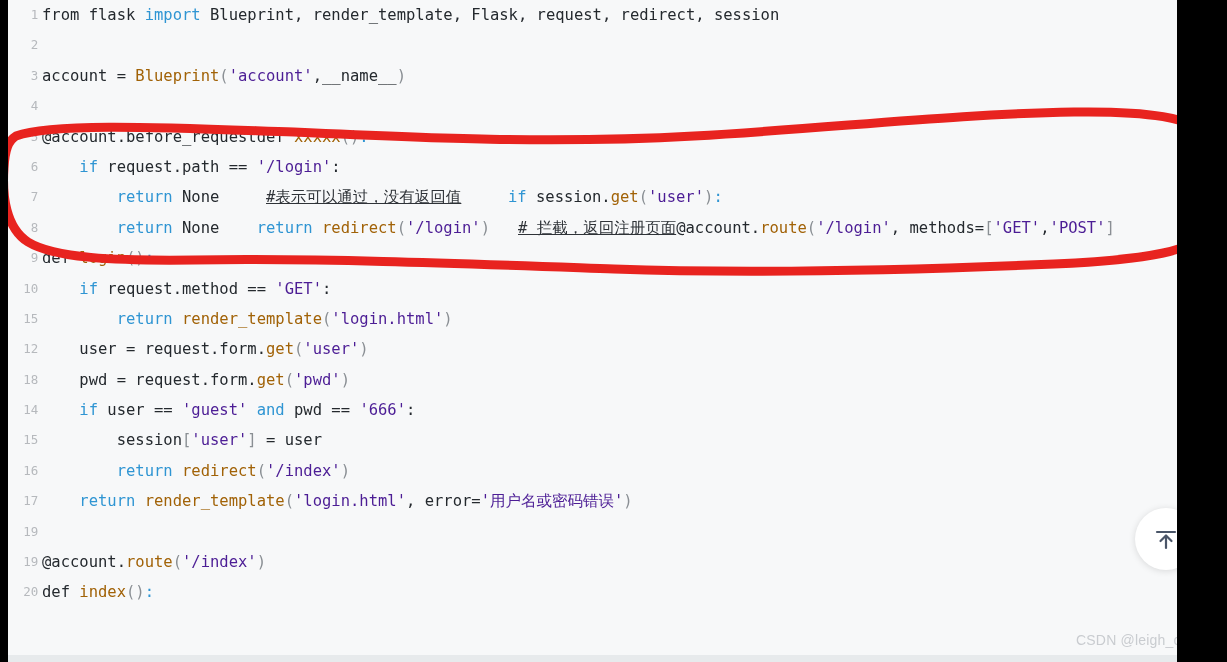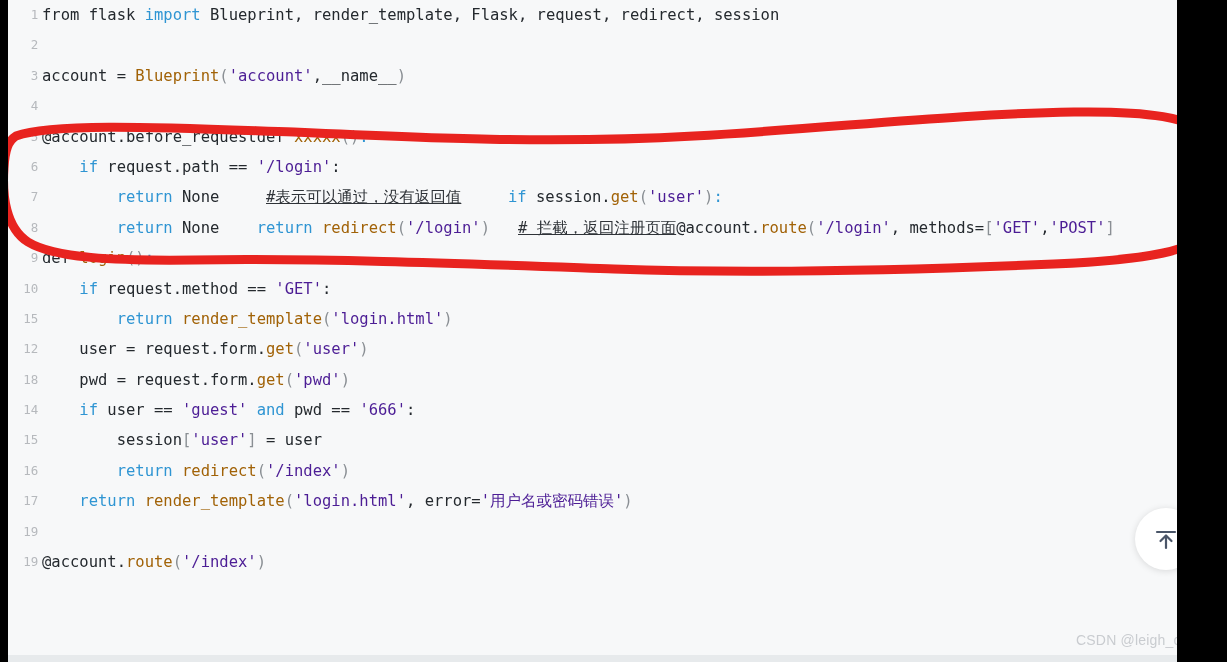--- a/index.html
+++ b/index.html
@@ -158,20 +158,21 @@
         <div class="code-line"><span class="ln">10</span><span class="code-text"><span class="t-plain">    </span><span class="t-kw">if</span><span class="t-plain"> request.method </span><span class="t-op">==</span><span class="t-plain"> </span><span class="t-str">'GET'</span><span class="t-plain">:</span></span></div>
         <div class="code-line"><span class="ln">15</span><span class="code-text"><span class="t-plain">        </span><span class="t-kw">return</span><span class="t-plain"> </span><span class="t-fn">render_template</span><span class="t-punc">(</span><span class="t-str">'login.html'</span><span class="t-punc">)</span></span></div>
         <div class="code-line"><span class="ln">12</span><span class="code-text"><span class="t-plain">    user </span><span class="t-op">=</span><span class="t-plain"> request.form.</span><span class="t-fn">get</span><span class="t-punc">(</span><span class="t-str">'user'</span><span class="t-punc">)</span></span></div>
         <div class="code-line"><span class="ln">18</span><span class="code-text"><span class="t-plain">    pwd </span><span class="t-op">=</span><span class="t-plain"> request.form.</span><span class="t-fn">get</span><span class="t-punc">(</span><span class="t-str">'pwd'</span><span class="t-punc">)</span></span></div>
         <div class="code-line"><span class="ln">14</span><span class="code-text"><span class="t-plain">    </span><span class="t-kw">if</span><span class="t-plain"> user </span><span class="t-op">==</span><span class="t-plain"> </span><span class="t-str">'guest'</span><span class="t-plain"> </span><span class="t-kw">and</span><span class="t-plain"> pwd </span><span class="t-op">==</span><span class="t-plain"> </span><span class="t-str">'666'</span><span class="t-plain">:</span></span></div>
         <div class="code-line"><span class="ln">15</span><span class="code-text"><span class="t-plain">        session</span><span class="t-punc">[</span><span class="t-str">'user'</span><span class="t-punc">]</span><span class="t-plain"> </span><span class="t-op">=</span><span class="t-plain"> user</span></span></div>
         <div class="code-line"><span class="ln">16</span><span class="code-text"><span class="t-plain">        </span><span class="t-kw">return</span><span class="t-plain"> </span><span class="t-fn">redirect</span><span class="t-punc">(</span><span class="t-str">'/index'</span><span class="t-punc">)</span></span></div>
         <div class="code-line"><span class="ln">17</span><span class="code-text"><span class="t-plain">    </span><span class="t-kw">return</span><span class="t-plain"> </span><span class="t-fn">render_template</span><span class="t-punc">(</span><span class="t-str">'login.html'</span><span class="t-plain">, error</span><span class="t-op">=</span><span class="t-str">'用户名或密码错误'</span><span class="t-punc">)</span></span></div>
         <div class="code-line"><span class="ln">19</span><span class="code-text"></span></div>
         <div class="code-line"><span class="ln">19</span><span class="code-text"><span class="t-plain">@account.</span><span class="t-fn">route</span><span class="t-punc">(</span><span class="t-str">'/index'</span><span class="t-punc">)</span></span></div>
+        <div class="code-line"><span class="ln">20</span><span class="code-text"><span class="t-plain">def </span><span class="t-fn">index</span><span class="t-punc">()</span><span class="t-kw">:</span></span></div>
       </div>
   </div>
 
   <div class="bottom-strip"></div>
 
   <div class="left-black-band"></div>
   <div class="right-black-band"></div>
 
   <svg class="annotation-oval" viewBox="0 0 1245 200" preserveAspectRatio="none">
     <path d="M 22 44

